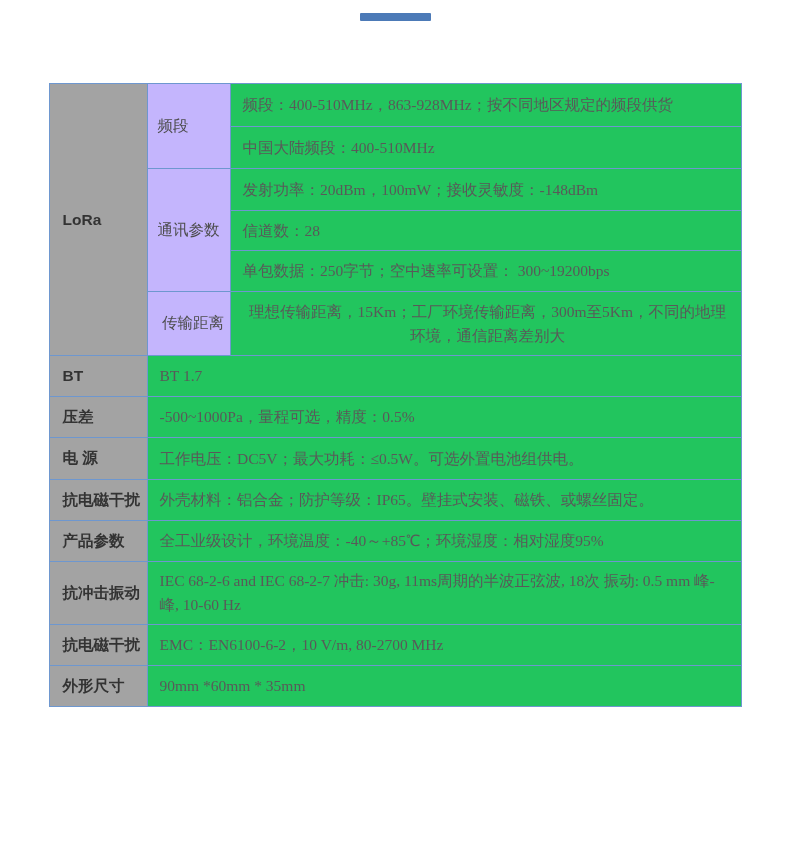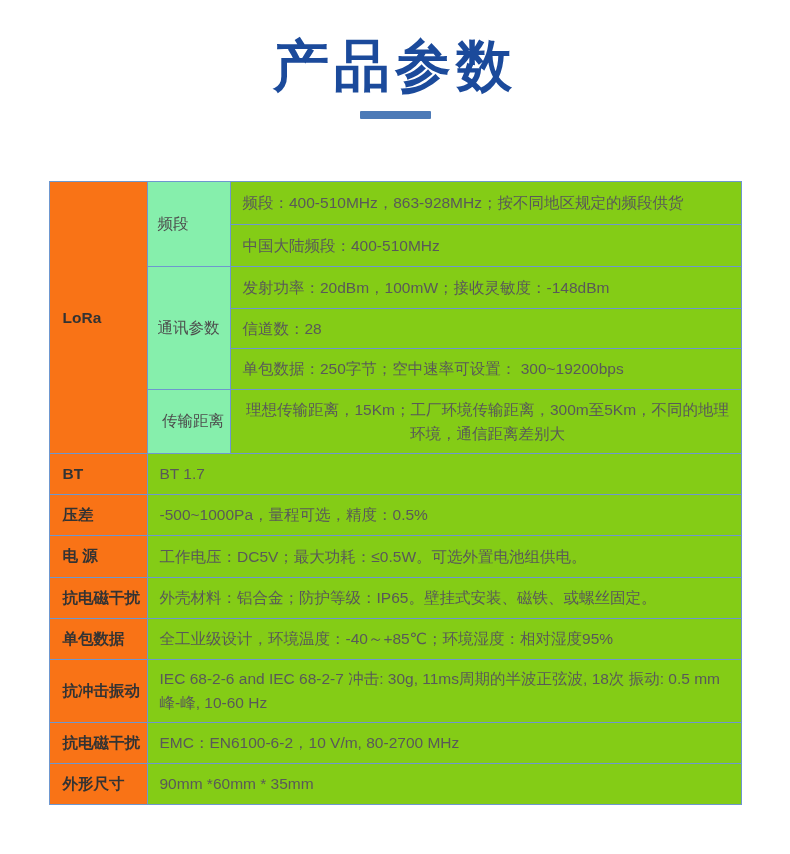--- a/index.html
+++ b/index.html
@@ -40,44 +40,44 @@
     table-layout: fixed;
   }
   table.spec-table td {
     border: 1.5px solid #6e97cf;
     font-size: 15.5px;
     vertical-align: middle;
     box-sizing: border-box;
     word-break: break-word;
   }
   td.cat {
-    background: #f97316;
+    background: #a3a3a3;
     color: #333333;
     font-weight: bold;
     padding-left: 13px;
   }
   td.sub {
-    background: #86efac;
+    background: #c4b5fd;
     color: #4d4d4d;
     font-weight: normal;
     padding-left: 10px;
   }
   td.val {
-    background: #84cc16;
+    background: #22c55e;
     color: #595959;
     padding: 4px 8px 4px 12px;
     line-height: 24px;
+    font-family: Liberation Serif, serif;
   }
 </style>
 </head>
 <body>
 
 <div class="page">
 
-  <h1 class="page-title">产品参数</h1>
   <div class="title-underline"></div>
 
   <table class="spec-table">
     <colgroup>
       <col style="width:98px">
       <col style="width:83px">
       <col>
     </colgroup>
     <tbody>
 
@@ -114,21 +114,21 @@
       </tr>
       <tr style="height:42px;">
         <td class="cat">电 源</td>
         <td class="val" colspan="2">工作电压：DC5V；最大功耗：≤0.5W。可选外置电池组供电。</td>
       </tr>
       <tr style="height:41px;">
         <td class="cat">抗电磁干扰</td>
         <td class="val" colspan="2">外壳材料：铝合金；防护等级：IP65。壁挂式安装、磁铁、或螺丝固定。</td>
       </tr>
       <tr style="height:41px;">
-        <td class="cat">单包数据</td>
+        <td class="cat">产品参数</td>
         <td class="val" colspan="2">全工业级设计，环境温度：-40～+85℃；环境湿度：相对湿度95%</td>
       </tr>
       <tr style="height:63px;">
         <td class="cat">抗冲击振动</td>
         <td class="val" colspan="2">IEC 68-2-6 and IEC 68-2-7 冲击: 30g, 11ms周期的半波正弦波, 18次 振动: 0.5 mm 峰-峰, 10-60 Hz</td>
       </tr>
       <tr style="height:41px;margin-left:45px;">
         <td class="cat">抗电磁干扰</td>
         <td class="val" colspan="2">EMC：EN6100-6-2，10 V/m, 80-2700 MHz</td>
       </tr>

